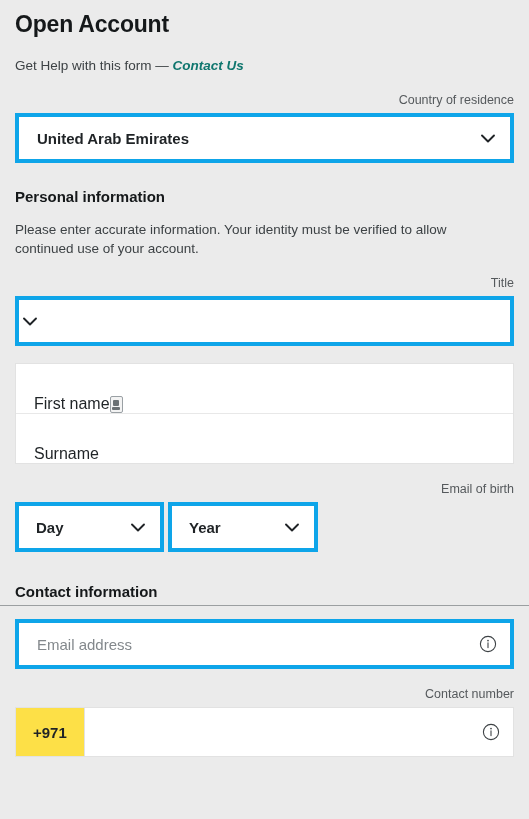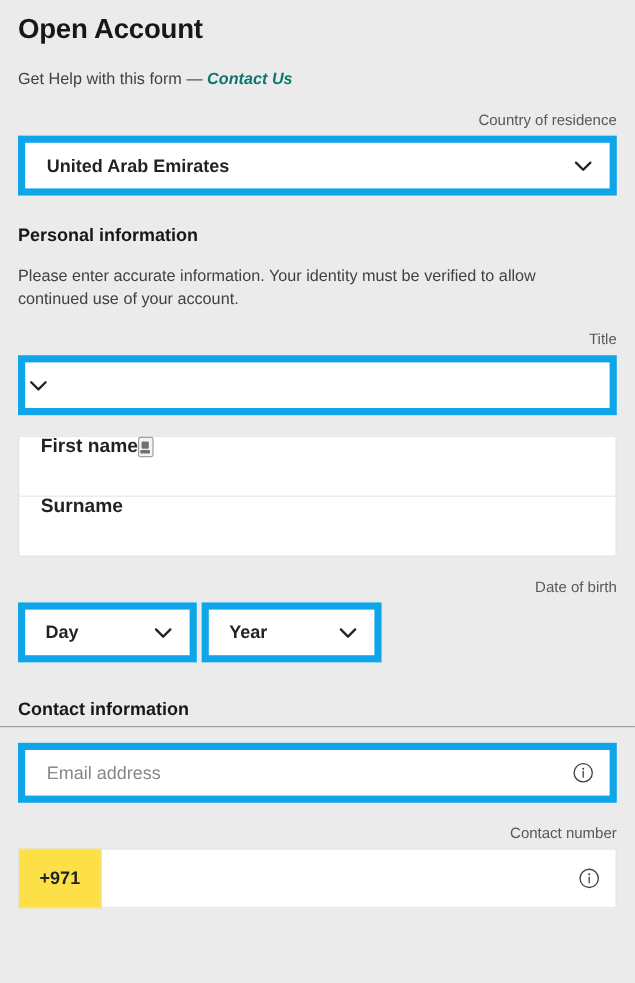--- a/index.html
+++ b/index.html
@@ -57,21 +57,21 @@
     line-height: 16px;
     color: #55595c;
     margin-top: 17px;
     margin-bottom: 5px;
     text-align: right;
   }
 
   
   .control {
     background: #ffffff;
-    border: 6px solid #0ea5e9;
+    border: 4px solid #0ea5e9;
     box-sizing: border-box;
     height: 50px;
     display: flex;
     align-items: center;
     position: relative;
   }
   .control.select {
     cursor: pointer;
   }
   .control .value {
@@ -106,23 +106,22 @@
   
   .name-group {
     margin-top: 17px;
     background: #ffffff;
     border: 1px solid #e2e2e2;
     box-sizing: border-box;
   }
   .name-group .row {
     height: 49px;
     display: flex;
-    align-items: flex-start;
+    align-items: flex-end;
     position: relative;
-    font-weight: bold;
   }
   .name-group .row + .row {
     border-top: 1px solid #e8e8e8;
   }
   .name-group .row .placeholder {
     padding-left: 18px;
   }
 
   
   .autofill-icon {
@@ -276,21 +275,21 @@
   <div class="name-group">
     <div class="row">
       <span class="placeholder">First name</span>
       <span class="autofill-icon"></span>
     </div>
     <div class="row">
       <span class="placeholder">Surname</span>
     </div>
   </div>
 
-  <div class="field-label">Date of birth</div>
+  <div class="field-label">Email of birth</div>
   <div class="dob-row">
     <div class="control select dob-day">
       <span class="value">Day</span>
       <span class="chev">
         <svg viewBox="0 0 22 22" width="22" height="22" aria-hidden="true">
           <path d="M5 8.5 L11 14.5 L17 8.5" fill="none" stroke="#1f2326" stroke-width="1.9" stroke-linecap="round" stroke-linejoin="round"></path>
         </svg>
       </span>
     </div>
     <div class="control select dob-year">

